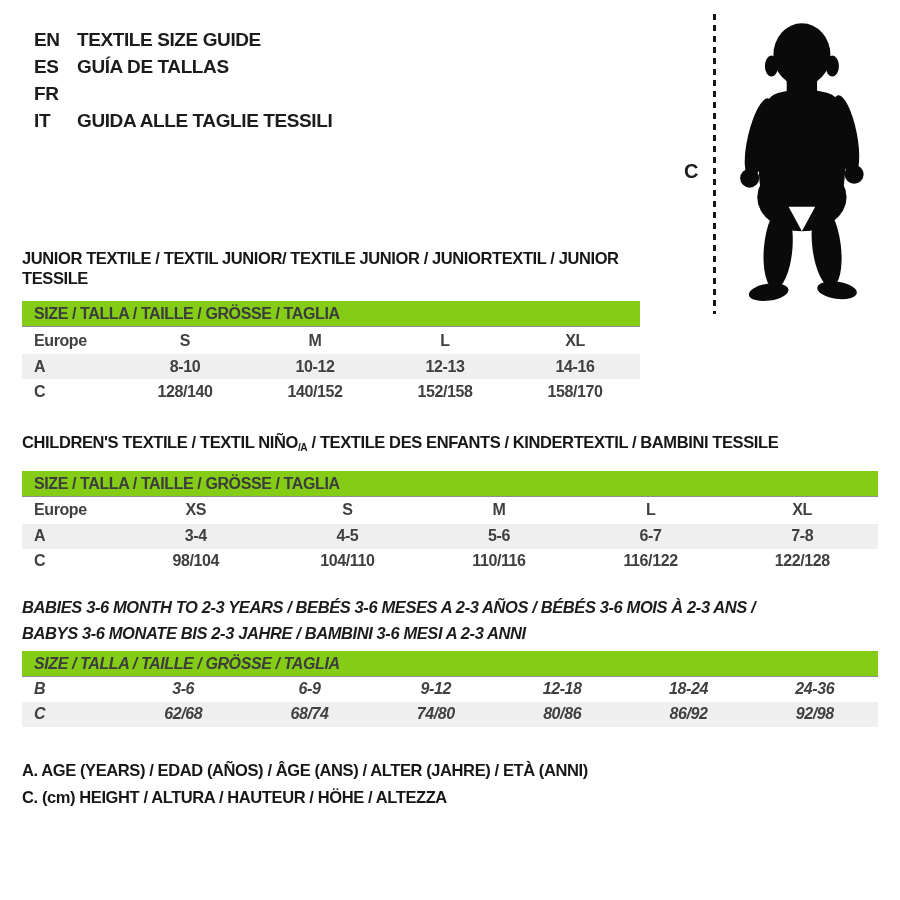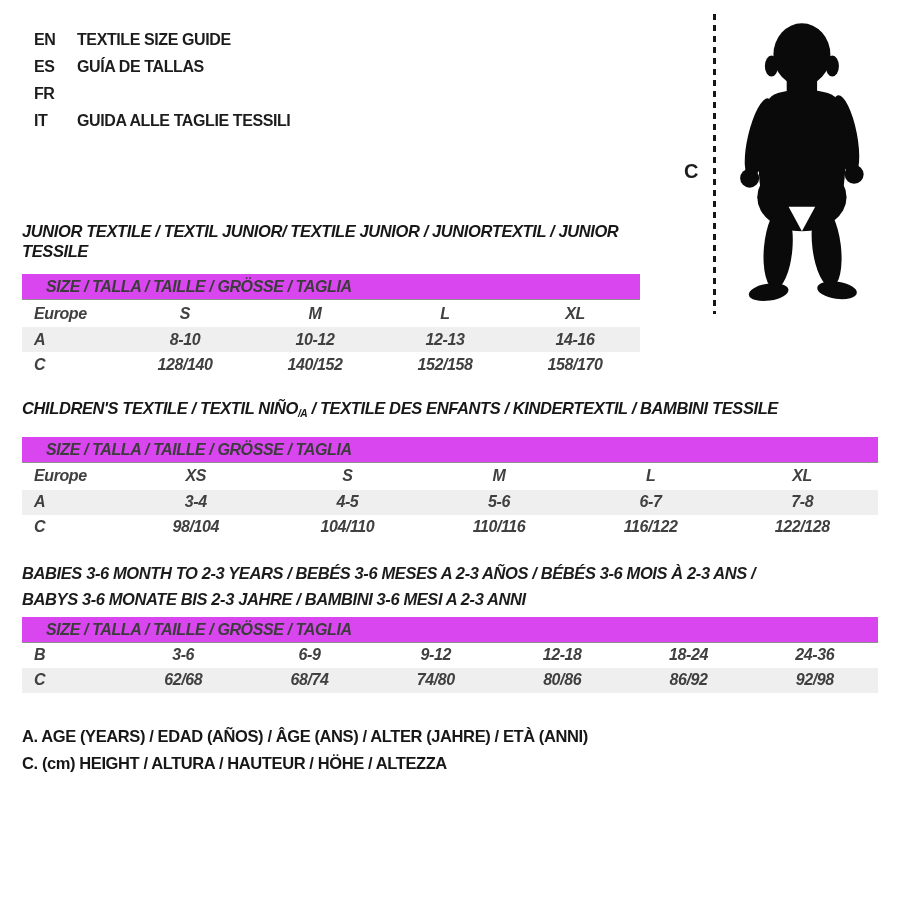--- a/index.html
+++ b/index.html
@@ -14,47 +14,47 @@
     position:relative;
     width:900px; height:900px;
     padding:26px 22px 0 22px;
     background:#fff;
     font-weight:700;
     letter-spacing:-0.4px;
   }
 
   
   .lang-list { width:420px; }
-  .lang-row { display:flex; font-size:16px; line-height:27px; }
+  .lang-row { display:flex; font-size:19px; line-height:27px; }
   .lang-code { width:55px; flex:0 0 55px; padding-left:12px; }
   .lang-label { flex:1; }
 
   
   .figure { position:absolute; top:8px; left:680px; width:205px; height:315px; }
   .dotted-line {
     position:absolute; left:33px; top:6px; width:3px; height:300px;
     background:repeating-linear-gradient(180deg,#161616 0 6px,transparent 6px 11px);
   }
   .c-label { position:absolute; left:4px; top:152px; font-size:20px; letter-spacing:0; }
   .baby-svg { position:absolute; left:44px; top:0; width:152px; height:308px; }
 
   
   .section-title { font-size:16.5px; line-height:20px; font-weight:700; color:#171717; }
-  .section-junior   { margin-top:87px; width:618px;font-style:italic; }
-  .section-children { margin-top:21px;  width:856px;font-style:italic; }
+  .section-junior   { margin-top:114px; width:618px; }
+  .section-children { margin-top:28px;  width:856px; }
   .section-babies   { margin-top:20px;  width:856px;font-style:italic; }
   .section-junior .section-title,
   .section-children .section-title { margin-bottom:13px; }
   .babies-title-line { font-size:16.5px; line-height:26px; }
   .section-babies .title-block { margin-bottom:5px; }
 
   .t-header {
-    background:#d946ef;
+    background:#84cc16;
     height:26px; line-height:26px;
-    padding-left:24px;
+    padding-left:12px;
     font-size:16px; color:#3c3c3c;
     border-bottom:1px solid #8f8f8f;
   }
   .t-row { display:flex; align-items:center; height:25px; font-size:16px; color:#404040; }
   .t-row.tall { height:27px; }
   .t-row .lbl { width:98px; flex:0 0 98px; padding-left:12px; }
   .t-row .cell { flex:1; text-align:center; }
   .t-row.shaded { background:#efefef; }
 
   .sub-small { font-size:0.62em; vertical-align:-0.28em; }

